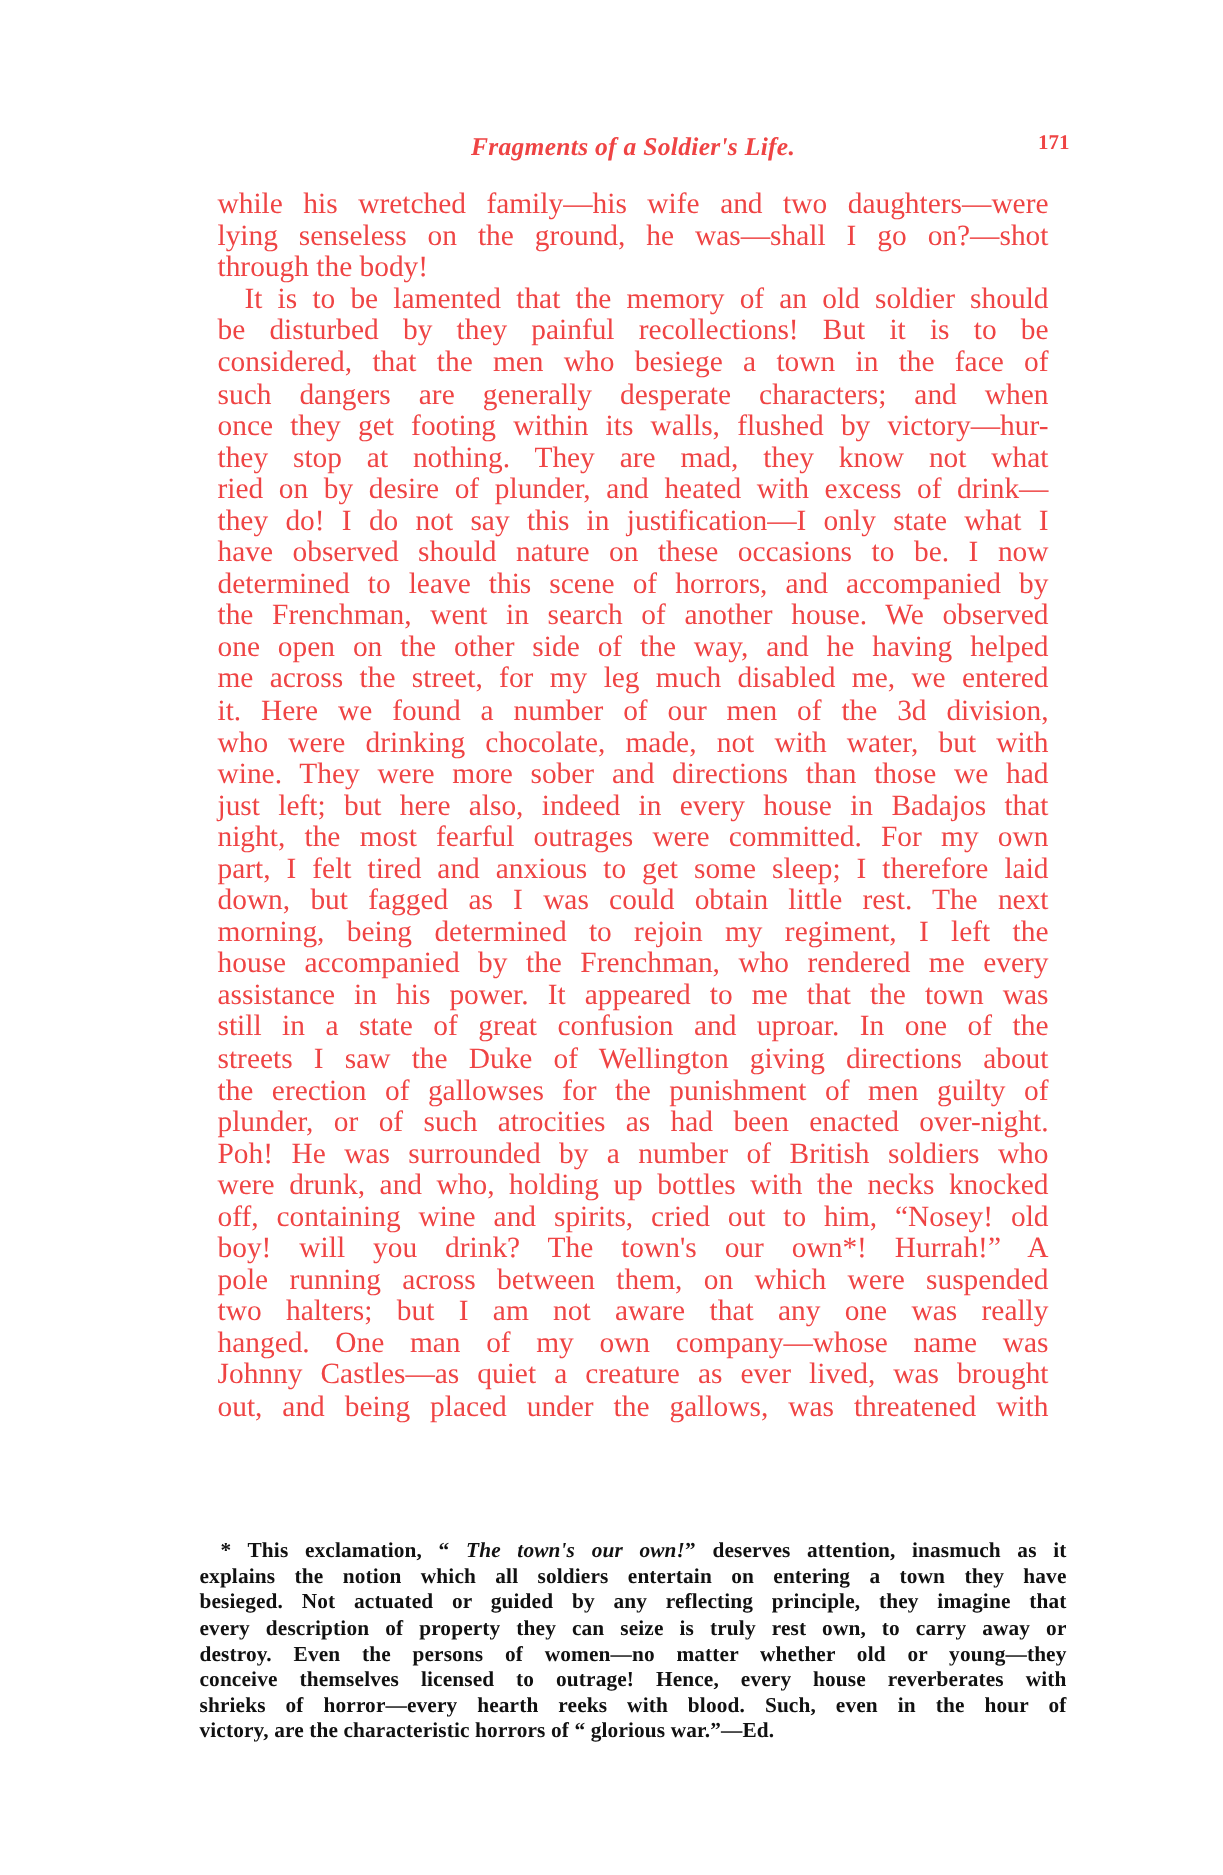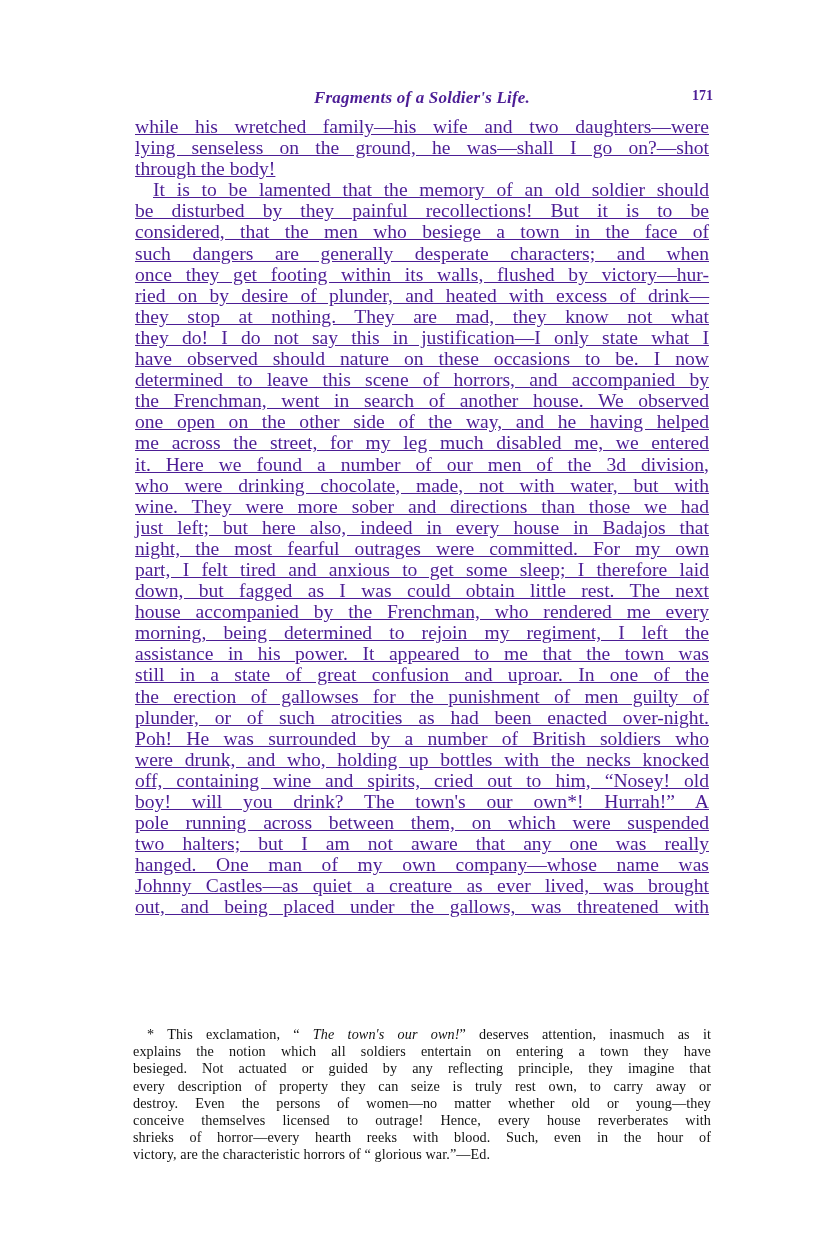--- a/index.html
+++ b/index.html
@@ -1,25 +1,25 @@
 <!DOCTYPE html>
 <html><head>
 <meta charset="utf-8">
 <style>
   html, body { margin: 0; padding: 0; background: #ffffff; }
   body { width: 815px; height: 1250px; position: relative; overflow: hidden; }
-  .page { position: absolute; left: 133px; top: 88px; width: 578px; color: #4c1d95; font-family: "Liberation Serif", "DejaVu Serif", serif; text-decoration: underline; }
+  .page { position: absolute; left: 133px; top: 88px; width: 578px; color: #ef4444; font-family: "Liberation Serif", "DejaVu Serif", serif; }
   .running-head { position: relative; height: 26px; }
   .running-title { position: absolute; left: 0; right: 0; text-align: center; top: 0; font-style: italic; font-weight: bold; font-size: 17px; letter-spacing: 0.2px; }
   .page-number { position: absolute; right: -2px; top: 0; font-weight: bold; font-size: 14px; }
-  .body-text { margin: 2px; font-size: 19.6px; line-height: 21.1px; text-align: justify; }
+  .body-text { margin: 12px; font-size: 19.6px; line-height: 21.1px; text-align: justify; }
   .line { display: block; white-space: nowrap; text-align-last: justify; text-align: justify; }
   .line.last { text-align-last: left; }
   .indent { padding-left: 18px; }
-  .footnote { position: absolute; left: 133px; top: 1026px; width: 578px; font-family: "Liberation Serif", "DejaVu Serif", serif; font-weight: normal; color: #111; font-size: 14.2px; line-height: 17.2px; }
+  .footnote { position: absolute; left: 133px; top: 1026px; width: 578px; font-family: "Liberation Serif", "DejaVu Serif", serif; font-weight: bold; color: #111; font-size: 14.2px; line-height: 17.2px; }
   .footnote .line { letter-spacing: 0.1px; }
   .footnote .indent { padding-left: 14px; }
   em { font-style: italic; }
 </style>
 </head>
 <body>
 
 <div class="page">
   <div class="running-head">
     <span class="running-title">Fragments of a Soldier's Life.</span>
@@ -28,39 +28,40 @@
 
   <div class="body-text">
     <span class="line">while his wretched family—his wife and two daughters—were</span>
     <span class="line">lying senseless on the ground, he was—shall I go on?—shot</span>
     <span class="line last">through the body!</span>
     <span class="line indent">It is to be lamented that the memory of an old soldier should</span>
     <span class="line">be disturbed by they painful recollections! But it is to be</span>
     <span class="line">considered, that the men who besiege a town in the face of</span>
     <span class="line">such dangers are generally desperate characters; and when</span>
     <span class="line">once they get footing within its walls, flushed by victory—hur-</span>
+    <span class="line">they stop at nothing. They are mad, they know not what</span>
     <span class="line">ried on by desire of plunder, and heated with excess of drink—</span>
-    <span class="line">they stop at nothing. They are mad, they know not what</span>
     <span class="line">they do! I do not say this in justification—I only state what I</span>
     <span class="line">have observed should nature on these occasions to be. I now</span>
     <span class="line">determined to leave this scene of horrors, and accompanied by</span>
     <span class="line">the Frenchman, went in search of another house. We observed</span>
     <span class="line">one open on the other side of the way, and he having helped</span>
     <span class="line">me across the street, for my leg much disabled me, we entered</span>
     <span class="line">it. Here we found a number of our men of the 3d division,</span>
     <span class="line">who were drinking chocolate, made, not with water, but with</span>
     <span class="line">wine. They were more sober and directions than those we had</span>
     <span class="line">just left; but here also, indeed in every house in Badajos that</span>
     <span class="line">night, the most fearful outrages were committed. For my own</span>
     <span class="line">part, I felt tired and anxious to get some sleep; I therefore laid</span>
     <span class="line">down, but fagged as I was could obtain little rest. The next</span>
+    <span class="line">morning, being determined to rejoin my regiment, I left the</span>
     <span class="line">house accompanied by the Frenchman, who rendered me every</span>
-    <span class="line">morning, being determined to rejoin my regiment, I left the</span>
     <span class="line">assistance in his power. It appeared to me that the town was</span>
     <span class="line">still in a state of great confusion and uproar. In one of the</span>
+    <span class="line">streets I saw the Duke of Wellington giving directions about</span>
     <span class="line">the erection of gallowses for the punishment of men guilty of</span>
     <span class="line">plunder, or of such atrocities as had been enacted over-night.</span>
     <span class="line">Poh! He was surrounded by a number of British soldiers who</span>
     <span class="line">were drunk, and who, holding up bottles with the necks knocked</span>
     <span class="line">off, containing wine and spirits, cried out to him, “Nosey! old</span>
     <span class="line">boy! will you drink? The town's our own*! Hurrah!” A</span>
     <span class="line">pole running across between them, on which were suspended</span>
     <span class="line">two halters; but I am not aware that any one was really</span>
     <span class="line">hanged. One man of my own company—whose name was</span>
     <span class="line">Johnny Castles—as quiet a creature as ever lived, was brought</span>

